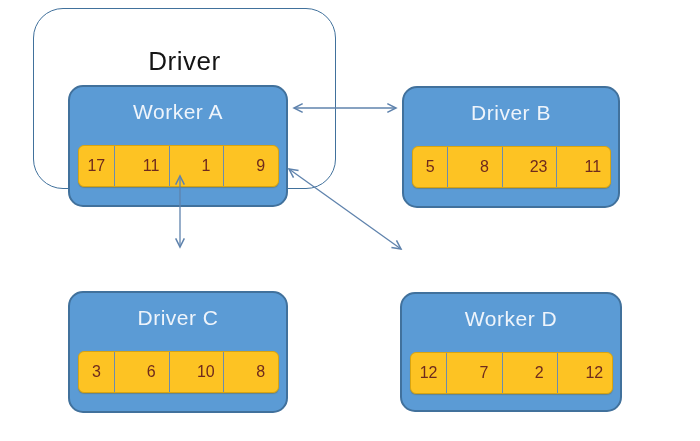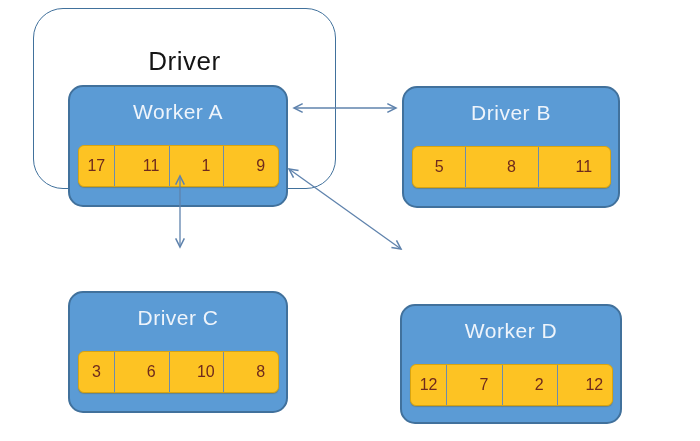--- a/index.html
+++ b/index.html
@@ -33,21 +33,21 @@
     position: absolute;
     background: var(--worker-fill, #5b9bd5);
     border: 2px solid var(--worker-border, #41719c);
     border-radius: 15px;
     box-sizing: border-box;
     margin-top: 38px;
   }
   #worker-a { left: 68px;  top: 47px;  width: 220px; height: 122px; }
   #worker-b { left: 402px; top: 48px;  width: 218px; height: 122px; }
   #worker-c { left: 68px;  top: 253px; width: 220px; height: 122px; }
-  #worker-d { left: 400px; top: 266px; width: 222px; height: 120px; }
+  #worker-d { left: 400px; top: 254px; width: 222px; height: 120px; }
   .worker-title {
     position: absolute;
     top: 13px; left: 0; right: 0;
     text-align: center;
     font-size: 21px;
     color: var(--title-text, #eef4fb);
     letter-spacing: 0.5px;
   }
   .cells {
     position: absolute;
@@ -99,20 +99,21 @@
       <div class="cell">1</div>
       <div class="cell">9</div>
     </div>
   </div>
 
   <div class="worker" id="worker-b">
     <div class="worker-title">Driver B</div>
     <div class="cells">
       <div class="cell">5</div>
       <div class="cell">8</div>
+      <div class="cell">23</div>
       <div class="cell">11</div>
     </div>
   </div>
 
   <div class="worker" id="worker-c">
     <div class="worker-title">Driver C</div>
     <div class="cells">
       <div class="cell">3</div>
       <div class="cell">6</div>
       <div class="cell">10</div>

